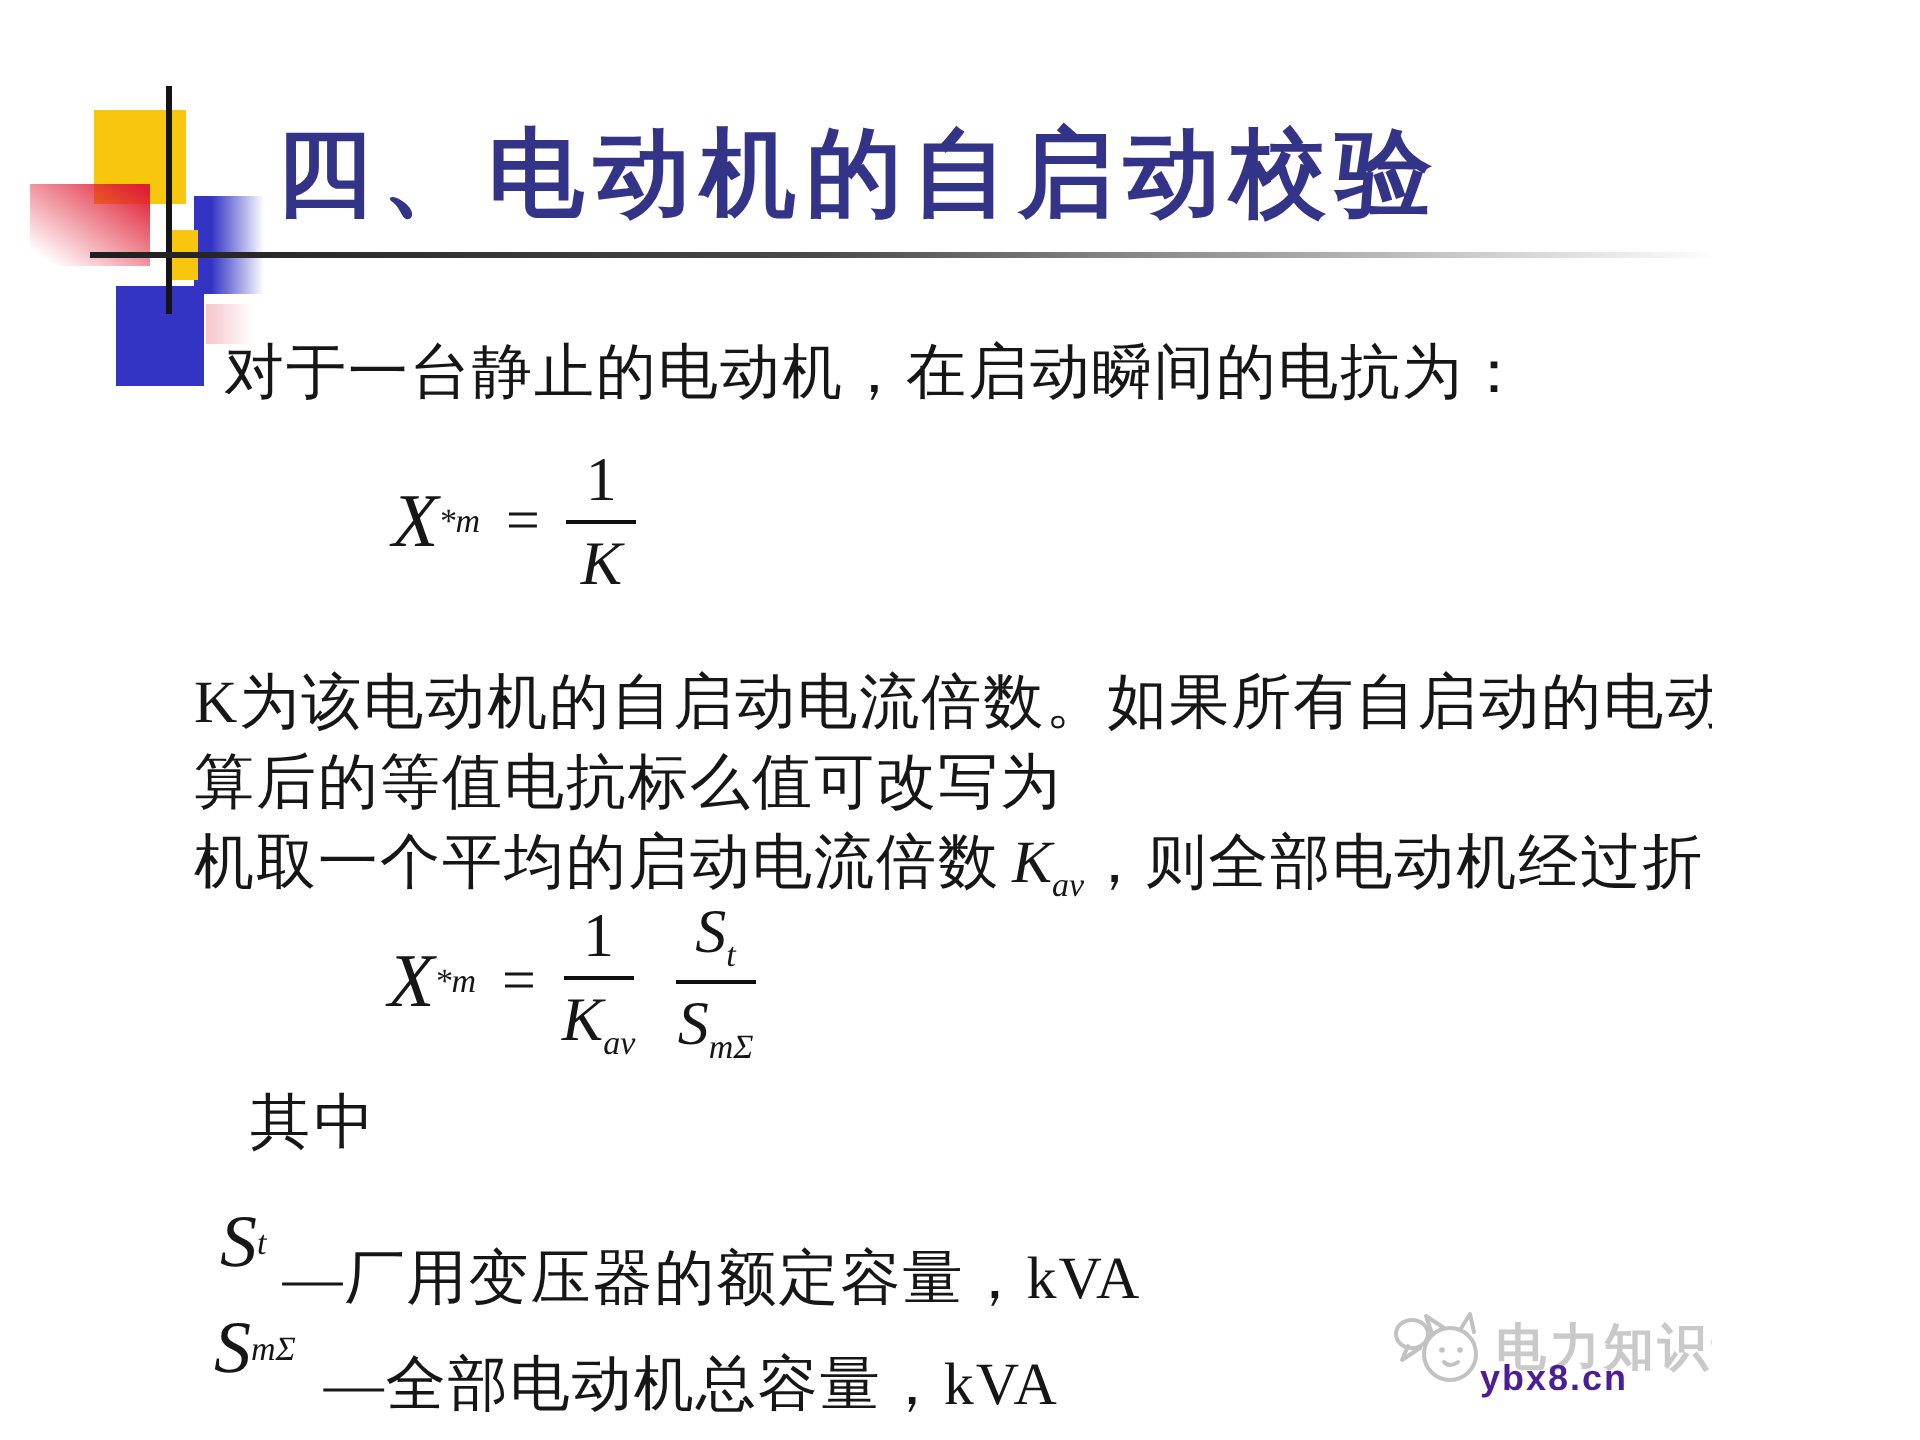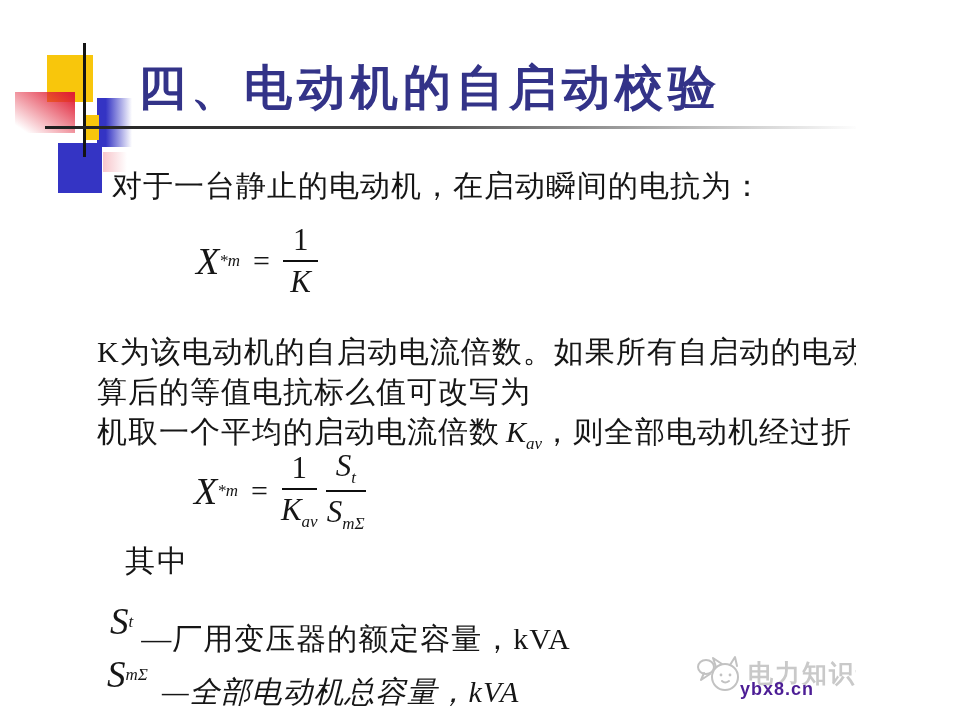--- a/index.html
+++ b/index.html
@@ -39,32 +39,32 @@
 
   .where { position:absolute; left:125px; top:541px; margin:0; font-size:30px; letter-spacing:2px; }
 
   
   .formula { position:absolute; display:flex; align-items:center; }
   #formula1 { left:196px; top:222px; }
   #formula2 { left:194px; top:448px; }
   .formula .lhs { font-style:italic; font-size:38px; line-height:1; }
   .formula .eq  { font-size:30px; margin:0 13px; }
   .frac { display:inline-flex; flex-direction:column; align-items:center; font-size:31px; line-height:1.15; text-align:center; }
-  .frac + .frac { margin-left:8px; }
+  .frac + .frac { margin-left:20px; }
   .frac .num { border-bottom:2px solid #0f0f0f; padding:0 10px 2px; }
   .frac .den { padding-top:2px; }
   .ivar { font-style:italic; }
 
   
   .def { position:absolute; display:flex; align-items:center; font-size:30px; }
   #def1 { left:110px; top:583px; }
   #def2 { left:107px; top:636px; }
   .def .sym { font-style:italic; font-size:37px; line-height:1; }
   .def .dtext { margin-left:8px; letter-spacing:1px; white-space:nowrap;margin-top:36px; }
-  #def2 .dtext { margin-left:14px;font-style:italic; }
+  #def2 .dtext { margin-left:14px; }
 
   
   .watermark { position:absolute; left:696px; top:648px; width:215px; height:58px; }
   .wm-logo { position:absolute; left:0; top:6px; }
   .wm-brand { position:absolute; left:52px; top:9px; font-size:25px; font-weight:bold; letter-spacing:2px;
               color:var(--watermark-gray,#c9c9c9); font-family:"Liberation Sans","DejaVu Sans",sans-serif; white-space:nowrap; }
   .wm-site  { position:absolute; left:44px; top:31px; font-size:18px; font-weight:bold; letter-spacing:1px;
               color:#4c1d95; font-family:"Liberation Sans","DejaVu Sans",sans-serif; }
 </style>
 </head>

